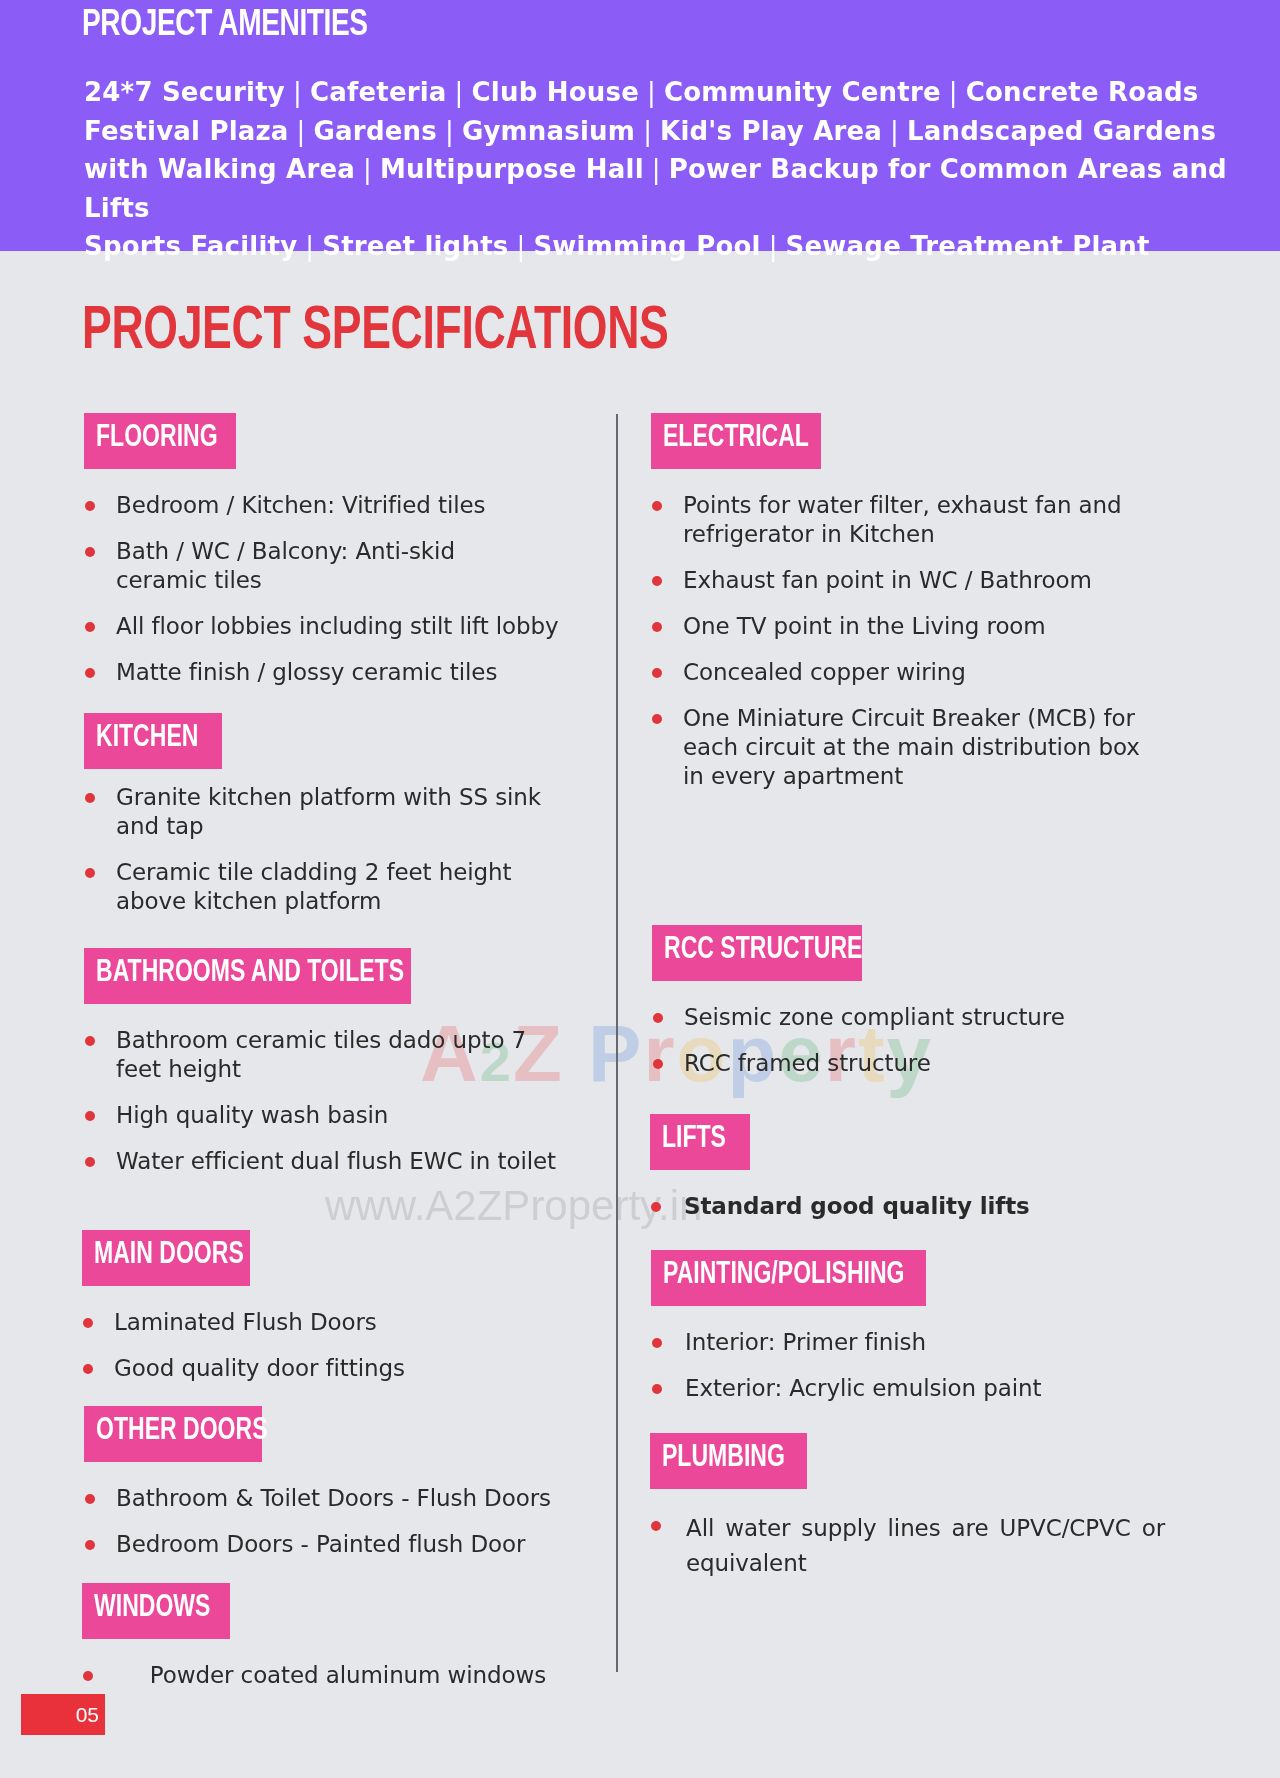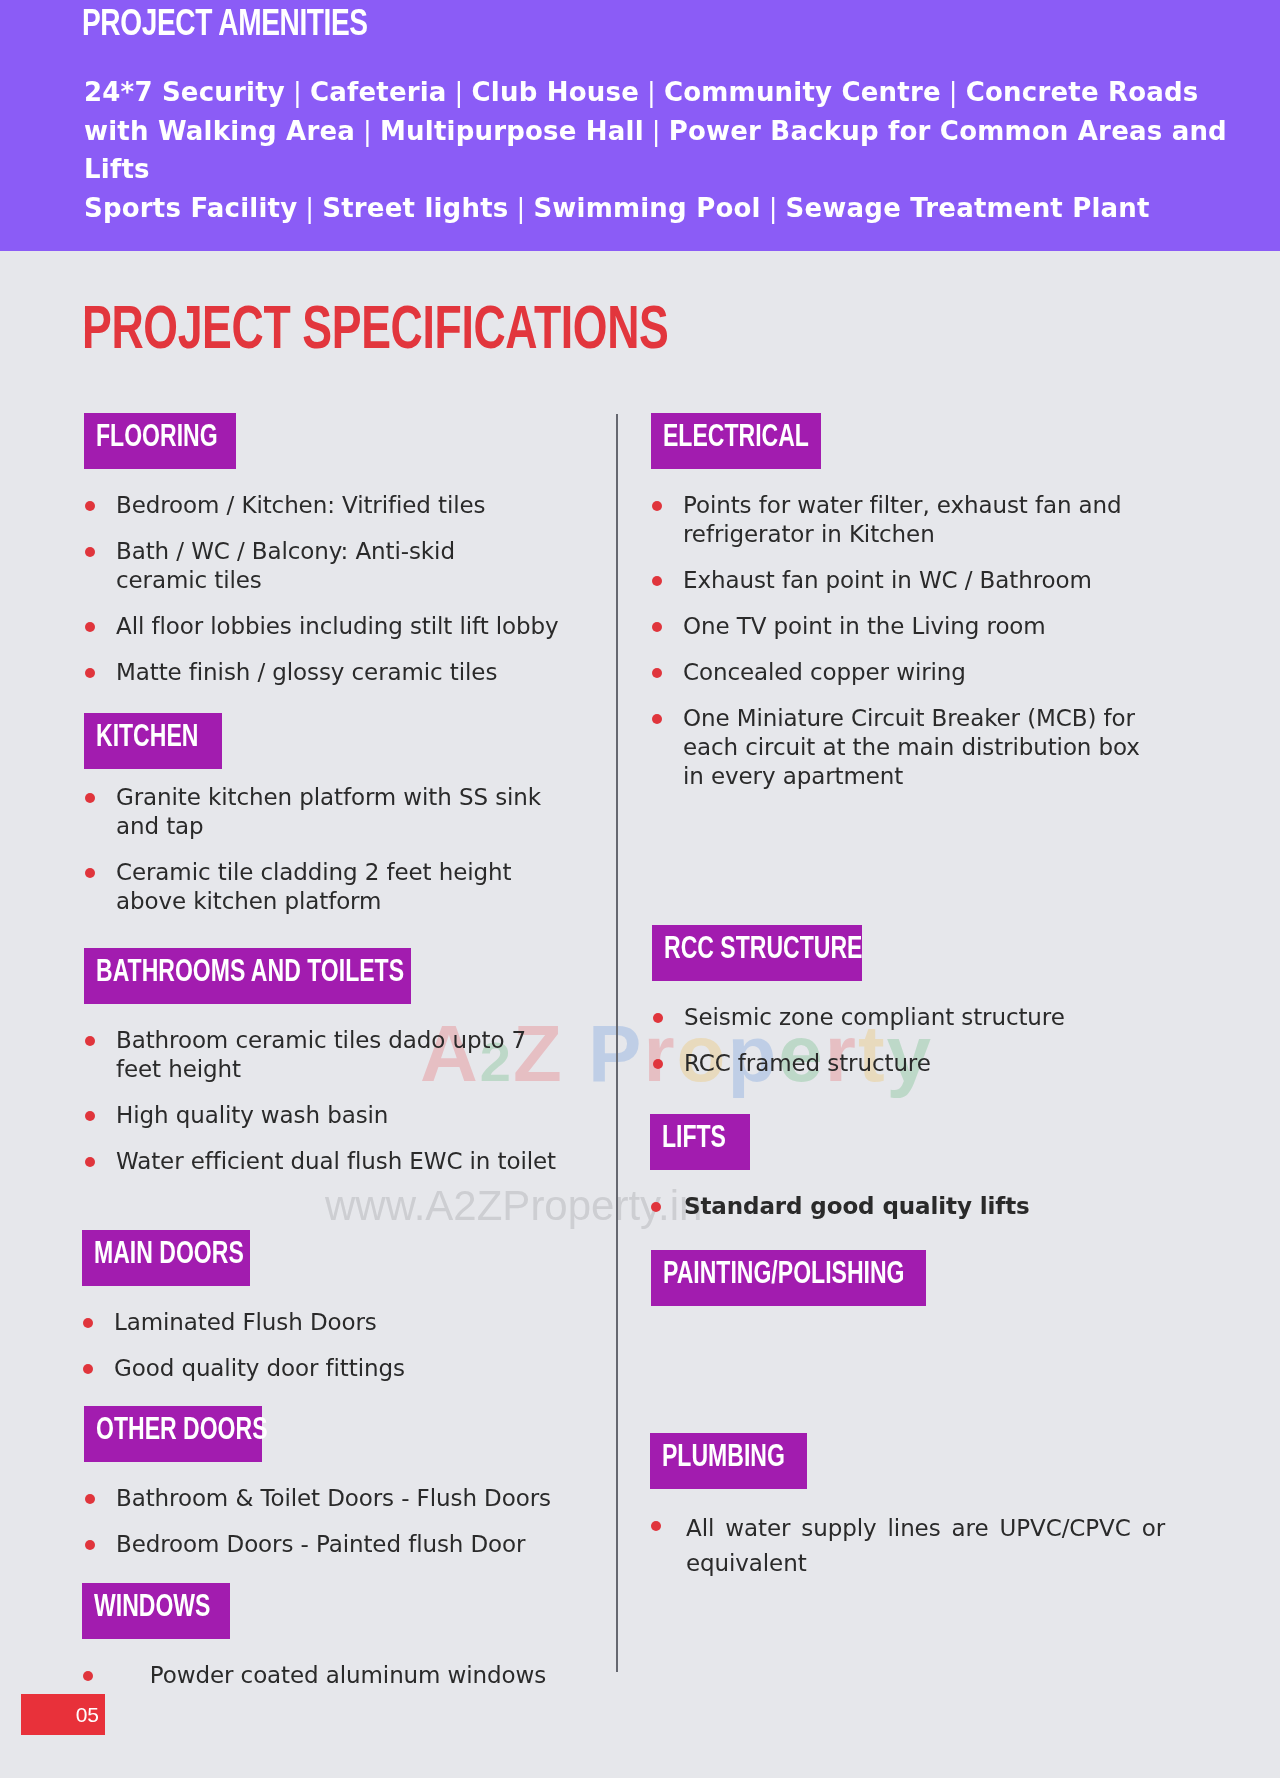--- a/index.html
+++ b/index.html
@@ -60,21 +60,21 @@
     left: 616px; top: 414px;
     width: 2px; height: 1258px;
     background: #666870;
   }
 
   .section {
     position: absolute;
   }
   .badge {
     display: inline-block;
-    background: #a21caf;
+    background: #ec4899;
     color: #fff;
     height: 56px;
     position: relative;
   }
   .badge span {
     position: absolute;
     left: 12px; top: 2px;
     font-family: "Liberation Sans", sans-serif;
     font-weight: bold;
     font-size: 32px;
@@ -141,20 +141,23 @@
 </head>
 <body>
 
 <div class="amenities-banner">
   <div class="amenities-title">PROJECT AMENITIES</div>
   <div class="amenities-list">
     <div>
       <span>24*7 Security</span><span class="sep">|</span><span>Cafeteria</span><span class="sep">|</span><span>Club House</span><span class="sep">|</span><span>Community Centre</span><span class="sep">|</span><span>Concrete Roads</span>
     </div>
     <div>
+      <span>Festival Plaza</span><span class="sep">|</span><span>Gardens</span><span class="sep">|</span><span>Gymnasium</span><span class="sep">|</span><span>Kid's Play Area</span><span class="sep">|</span><span>Landscaped Gardens</span>
+    </div>
+    <div>
       <span>with Walking Area</span><span class="sep">|</span><span>Multipurpose Hall</span><span class="sep">|</span><span>Power Backup for Common Areas and Lifts</span>
     </div>
     <div>
       <span>Sports Facility</span><span class="sep">|</span><span>Street lights</span><span class="sep">|</span><span>Swimming Pool</span><span class="sep">|</span><span>Sewage Treatment Plant</span>
     </div>
   </div>
 </div>
 
 <div class="spec-title">PROJECT SPECIFICATIONS</div>
 
@@ -236,20 +239,24 @@
 
 <div class="section" style="left:650px; top:1114px; width:520px;">
   <div class="badge" style="width:100px;"><span>LIFTS</span></div>
   <ul class="items" style="margin-top:18px;font-weight:bold;">
     <li style="padding-left:34px"><i class="dot"></i><span>Standard good quality lifts</span></li>
   </ul>
 </div>
 
 <div class="section" style="left:651px; top:1250px; width:520px;">
   <div class="badge" style="width:275px;"><span>PAINTING/POLISHING</span></div>
+  <ul class="items" style="margin-top:18px;">
+    <li style="padding-left:34px"><i class="dot"></i><span>Interior: Primer finish</span></li>
+    <li style="padding-left:34px"><i class="dot"></i><span>Exterior: Acrylic emulsion paint</span></li>
+  </ul>
 </div>
 
 <div class="section" style="left:650px; top:1433px; width:520px;">
   <div class="badge" style="width:157px;"><span>PLUMBING</span></div>
   <ul class="items" style="margin-top:18px;">
     <li class="justify" style="width:515px; padding-left:36px; line-height:35px;"><i class="dot"></i><span>All water supply lines are UPVC/CPVC or equivalent</span></li>
   </ul>
 </div>
 
 <div class="page-num">05</div>

